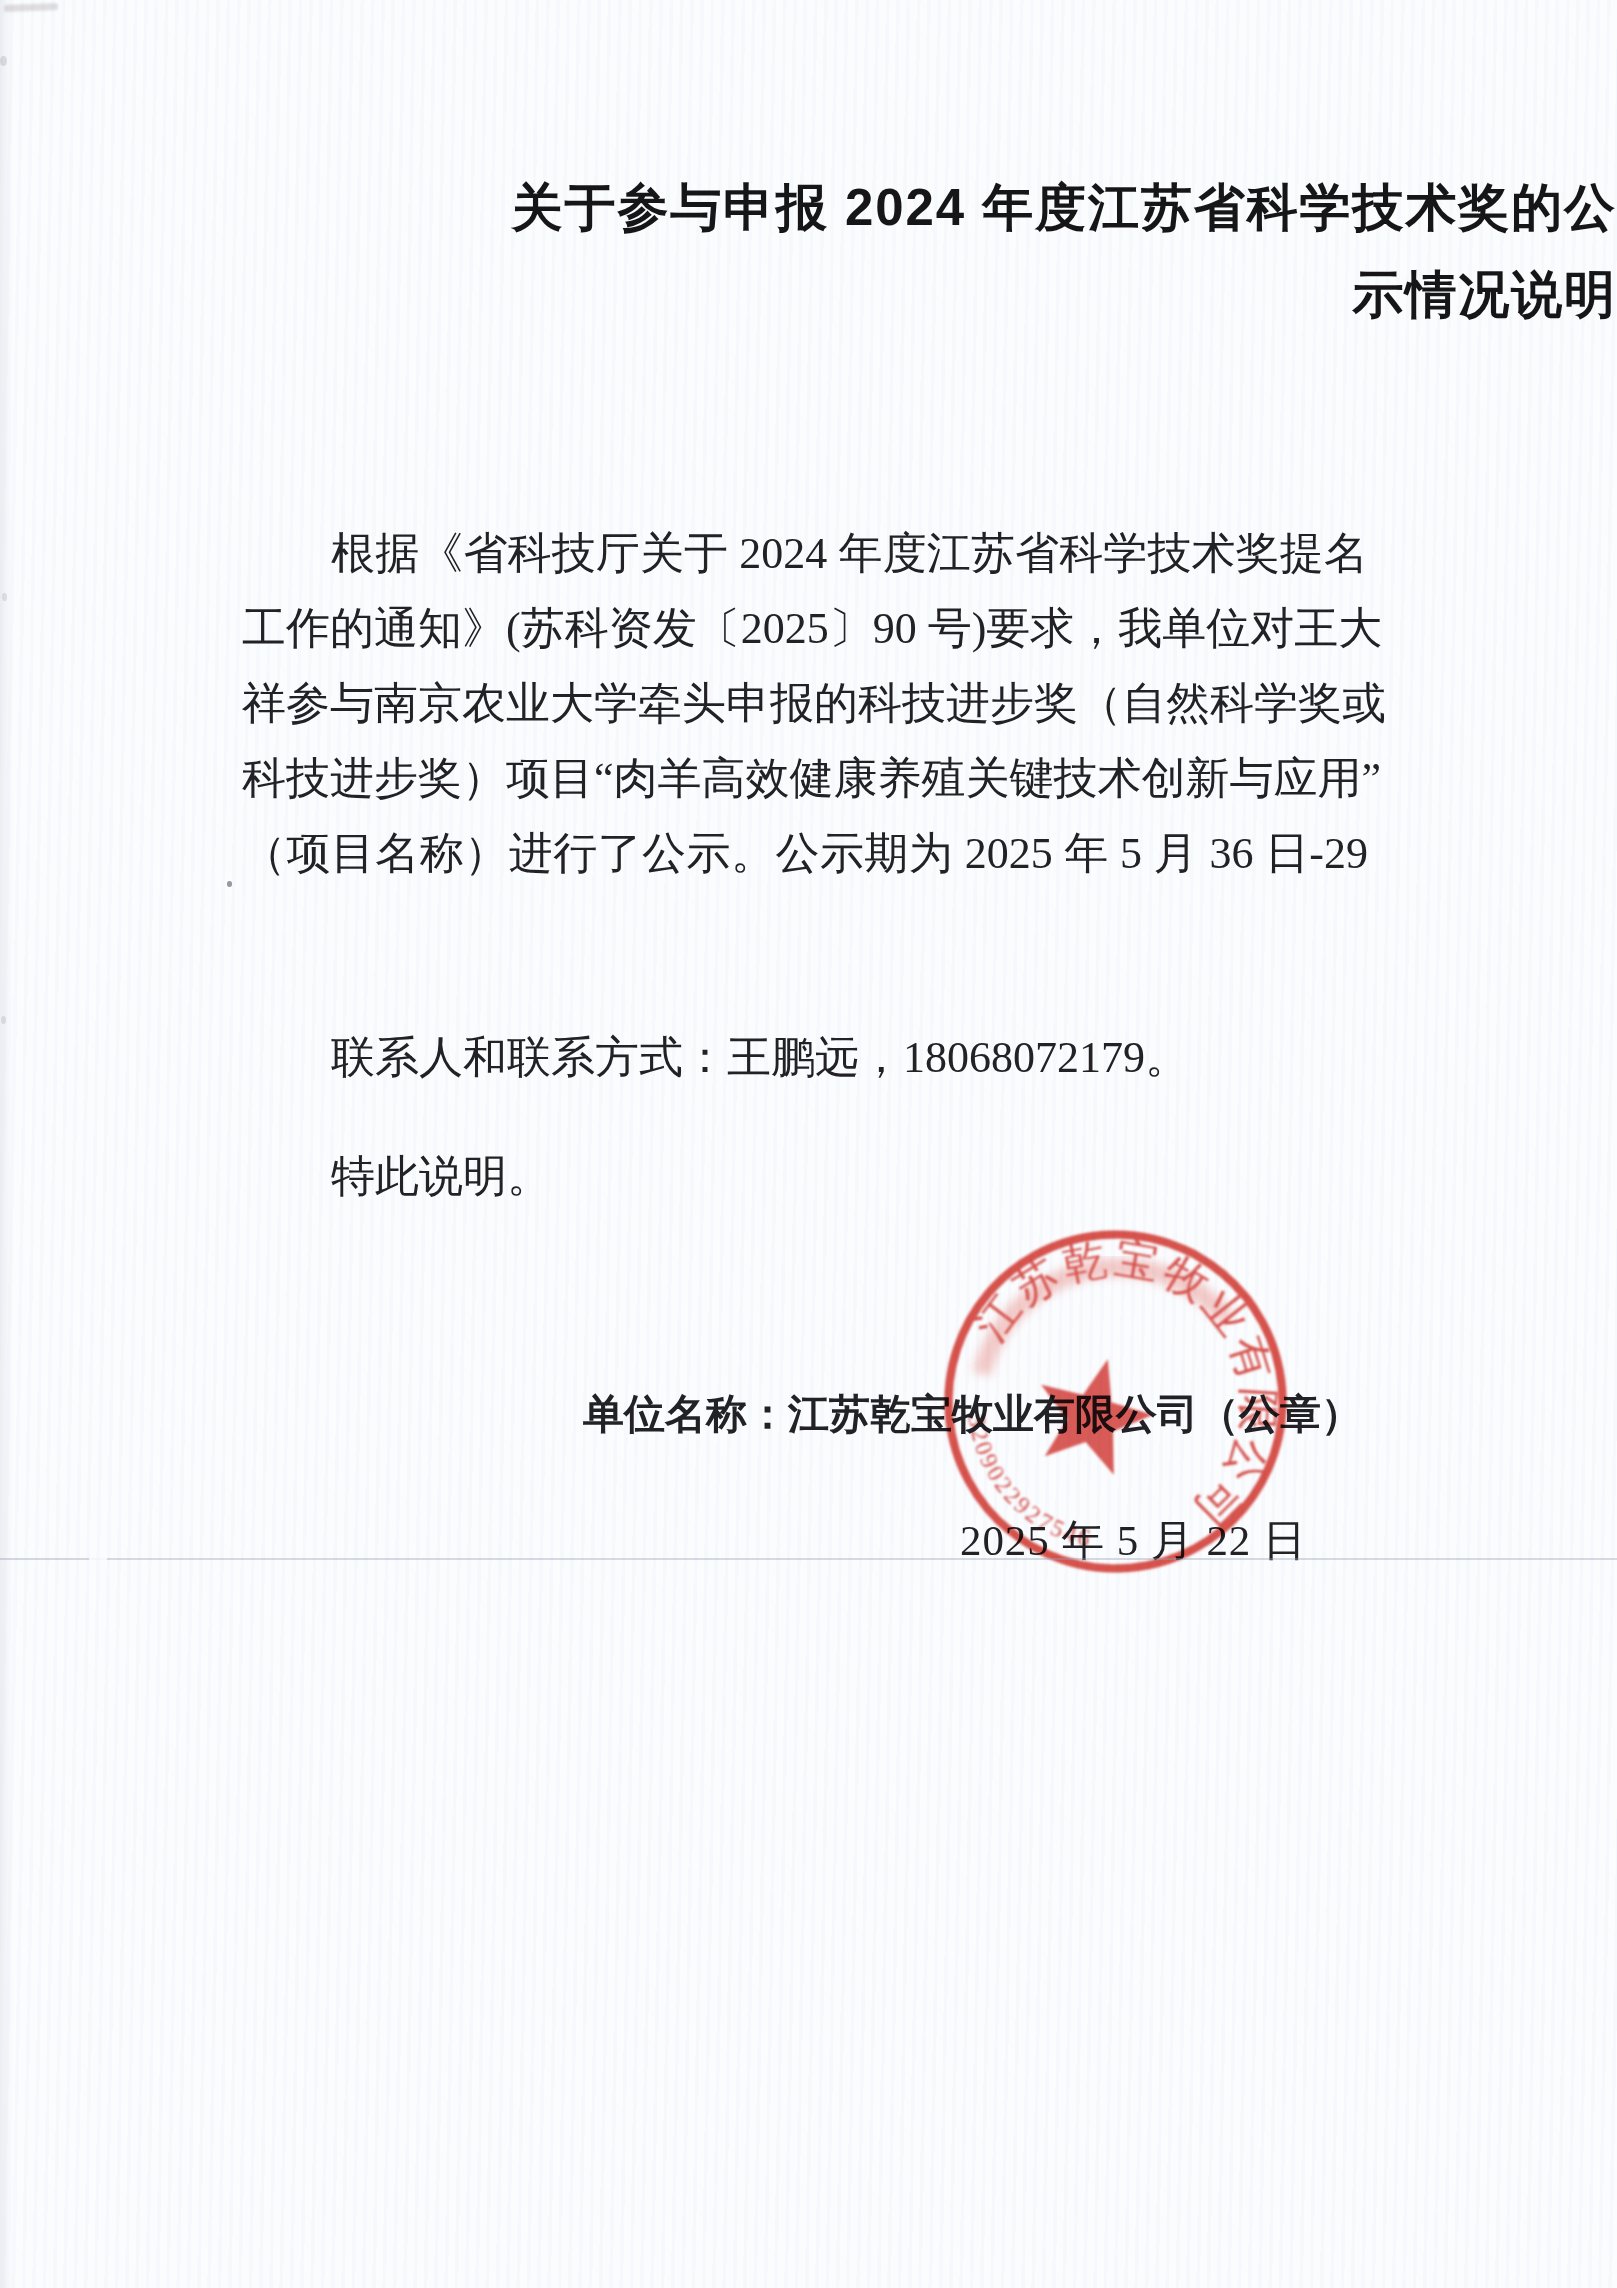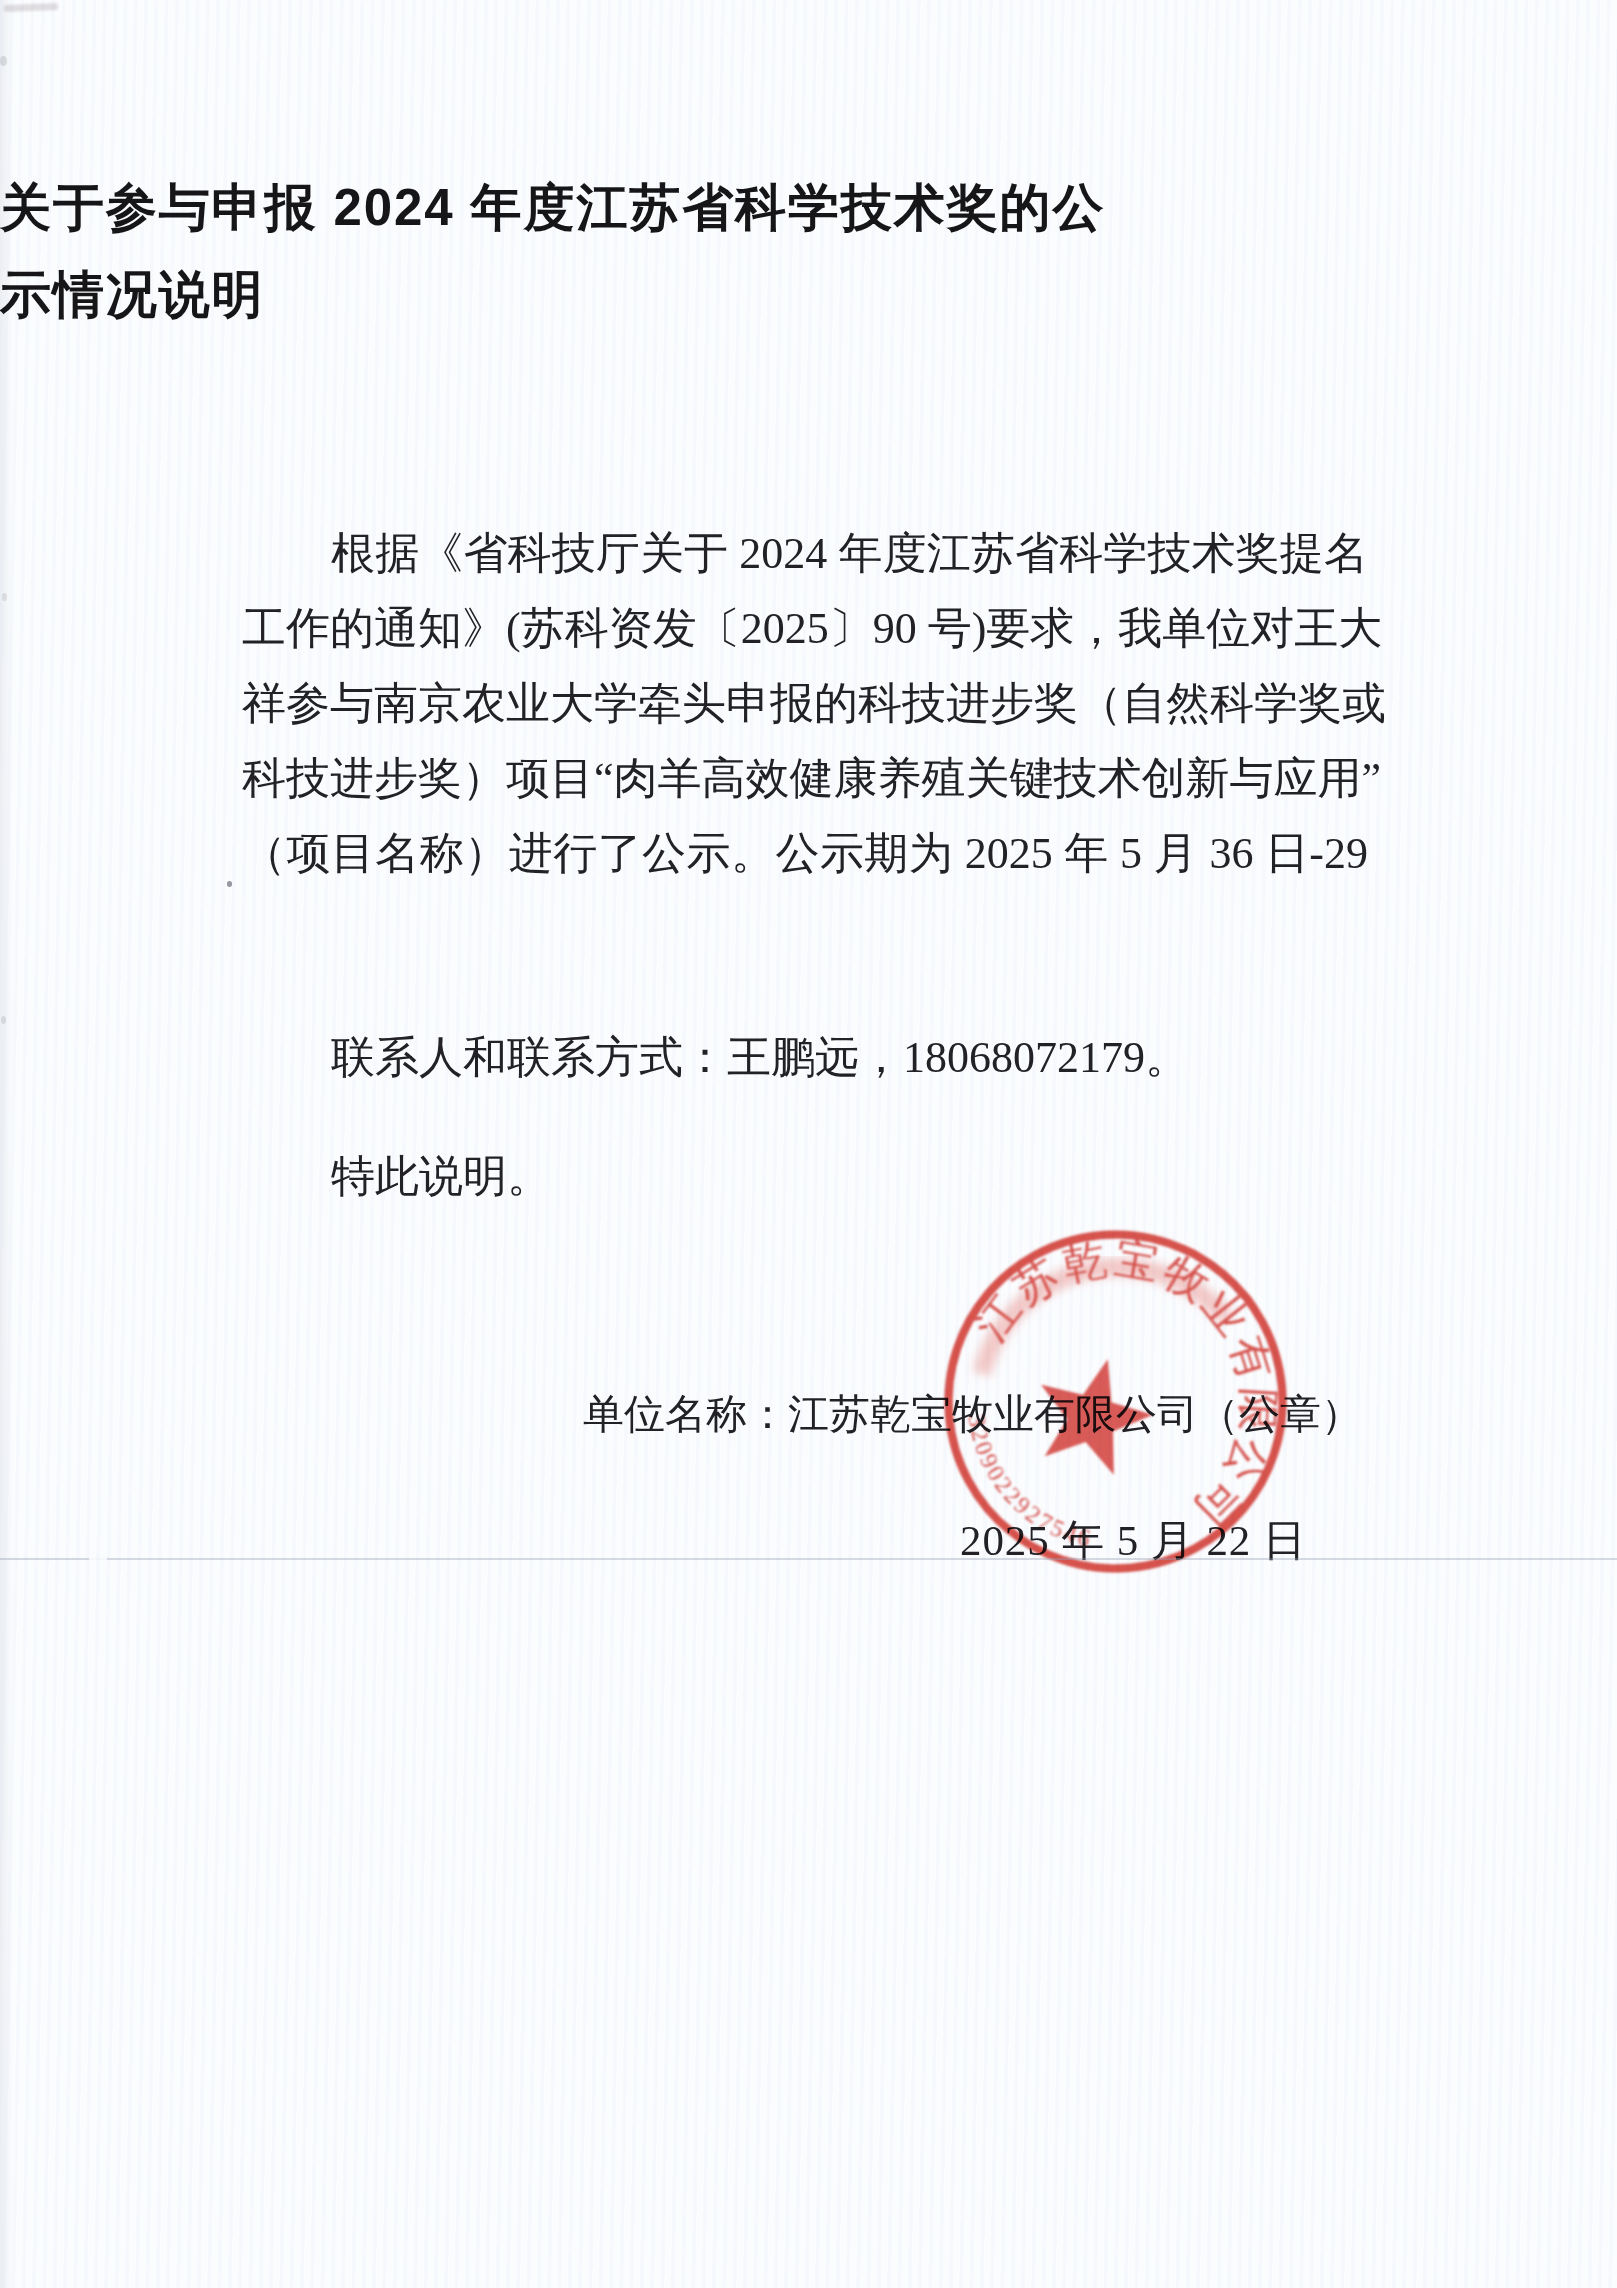--- a/index.html
+++ b/index.html
@@ -15,27 +15,28 @@
     overflow: hidden;
     font-family: "Liberation Serif", "DejaVu Serif", serif;
     color: #1c1c1e;
   }
 
   
   .title {
     position: absolute;
     left: 0; right: 0; top: 164px;
     margin: 0;
-    text-align: left;
+    text-align: right;
     font-family: "Liberation Sans", "DejaVu Sans", sans-serif;
     font-weight: 700;
     font-size: 51px;
     line-height: 87px;
     letter-spacing: 1.9px;
     color: #161618;
+    padding-left: 10px;
   }
   .title .tline { display: block; }
 
   
   .bodytext {
     position: absolute;
     left: 242px;
     width: 1126px;
     top: 516px;
     font-size: 44px;
@@ -53,21 +54,21 @@
   .single-line {
     position: absolute;
     white-space: nowrap;
     font-size: 44px;
     line-height: 60px;
     color: #222226;
     margin-top: 21px;
   }
   .contact  { left: 331px; top: 1007px; }
   .closing  { left: 331px; top: 1126px; text-align: right; }
-  .unitname { left: 583px; top: 1363px; font-size: 41px; }
+  .unitname { left: 583px; top: 1363px; font-size: 41px; font-weight: bold; }
   .dateline { left: 960px; top: 1490px; font-size: 43px; letter-spacing: 0.9px; }
 
   
   .stamp {
     position: absolute;
     left: 931px;
     top: 1217px;
     width: 369px;
     height: 369px;
     mix-blend-mode: multiply;

